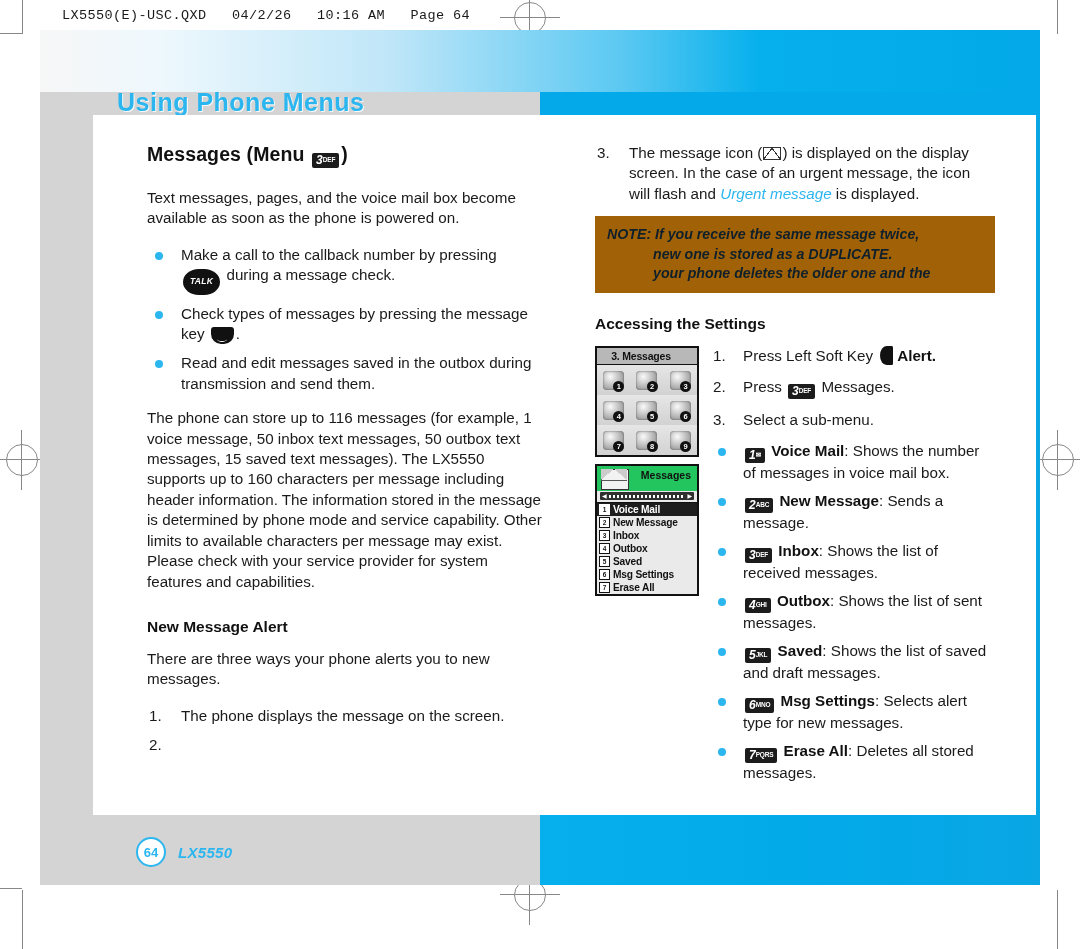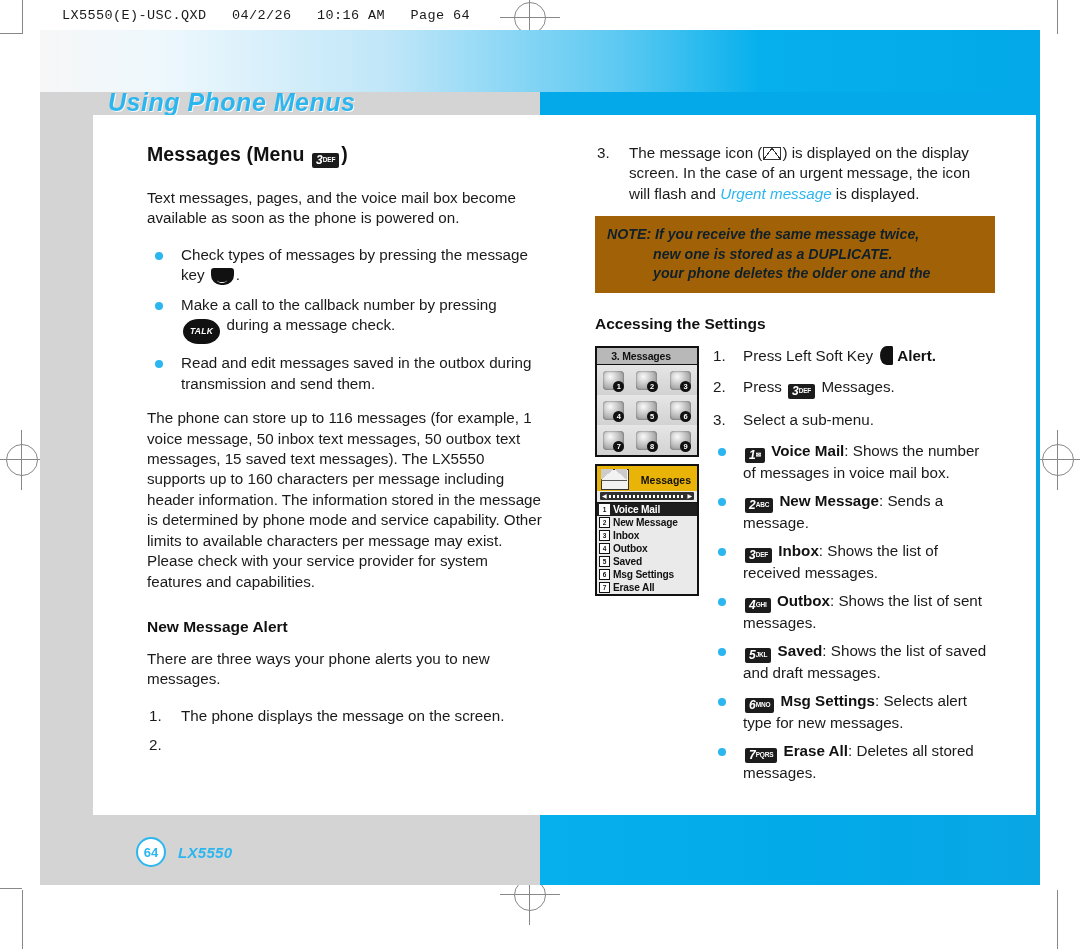--- a/index.html
+++ b/index.html
@@ -41,22 +41,22 @@
   
   .title-band{
     position:absolute;left:0;top:0;width:1000px;height:62px;
     background:linear-gradient(90deg,#f7f7f7 0%,#eef8fd 12%,#bfe6f8 35%,#5cc9f2 58%,#06b0ec 72%,#03a9e8 100%);
   }
   .title-band .cap{
     position:absolute;left:0;top:62px;width:1000px;height:28px;
     background:linear-gradient(90deg,#d4d4d4 0%,#d4d4d4 50%,#03a9e8 50%,#03a9e8 100%);
   }
   .chapter-title{
-    position:absolute;left:68px;top:58px;
-    font-size:25px;font-weight:bold;font-style:italic;
+    position:absolute;left:77px;top:58px;
+    font-size:25px;font-weight:bold;
     color:#2cb6ef;letter-spacing:.5px;
     text-shadow:1px 1px 0 rgba(255,255,255,.85);
   }
 
   
   .content{
     position:absolute;left:53px;top:85px;width:943px;height:700px;
     background:#ffffff;
   }
 
@@ -174,21 +174,21 @@
     background:radial-gradient(circle at 35% 30%,#fafafa,#9a9a9a 75%,#6e6e6e);
     box-shadow:inset 0 0 2px #555;
   }
   .grid9 .cell .bdg{
     position:absolute;right:6px;bottom:3px;width:11px;height:11px;border-radius:50%;
     background:#111;color:#fff;font-size:7.5px;line-height:11px;text-align:center;font-weight:bold;
   }
 
   
   .lcd-head{
-    display:flex;align-items:center;gap:4px;padding:3px 4px 1px 4px;background:#eab308;
+    display:flex;gap:4px;padding:3px 4px 1px 4px;background:#22c55e;
   }
   .lcd-env{
     width:26px;height:19px;border:1.5px solid #333;background:#f2f2f2;position:relative;flex:none;
   }
   .lcd-env:after{
     content:"";position:absolute;left:-1px;top:-1px;width:26px;height:11px;
     background:linear-gradient(to bottom right,#ccc 49%,transparent 50%),
                linear-gradient(to bottom left,#ccc 49%,transparent 50%);
     background-size:50% 100%,50% 100%;background-repeat:no-repeat;
     background-position:left top,right top;
@@ -304,24 +304,24 @@
     <div class="col col-left">
 
       <h2 class="sec">
         <span>Messages (Menu </span><span class="key"><span class="big">3</span><span class="sm">DEF</span></span><span>)</span>
       </h2>
 
       <p class="body">Text messages, pages, and the voice mail box become available as soon as the phone is powered on.</p>
 
       <ul class="blue">
         <li>
+          <span>Make a call to the callback number by pressing </span><span class="talkkey">TALK</span><span> during a message check.</span>
+        </li>
+        <li>
           <span>Check types of messages by pressing the message key </span><span class="msgkey"></span><span>.</span>
-        </li>
-        <li>
-          <span>Make a call to the callback number by pressing </span><span class="talkkey">TALK</span><span> during a message check.</span>
         </li>
         <li>
           <span>Read and edit messages saved in the outbox during transmission and send them.</span>
         </li>
       </ul>
 
       <p class="body">The phone can store up to 116 messages (for example, 1 voice message, 50 inbox text messages, 50 outbox text messages, 15 saved text messages). The LX5550 supports up to 160 characters per message including header information. The information stored in the message is determined by phone mode and service capability. Other limits to available characters per message may exist. Please check with your service provider for system features and capabilities.</p>
 
       <h3 class="sub">New Message Alert</h3>
       <p class="body">There are three ways your phone alerts you to new messages.</p>

